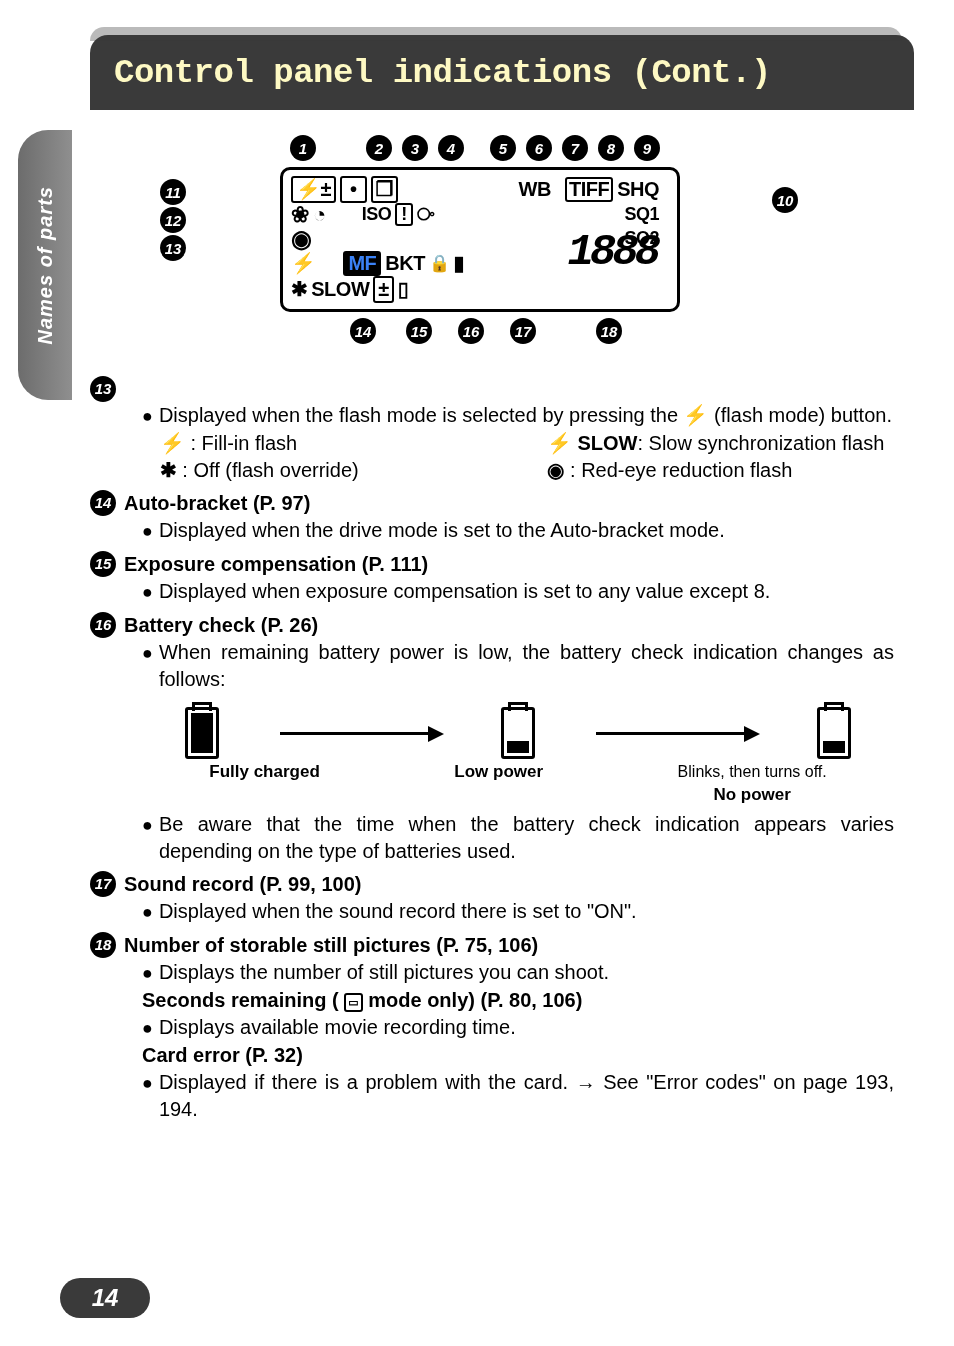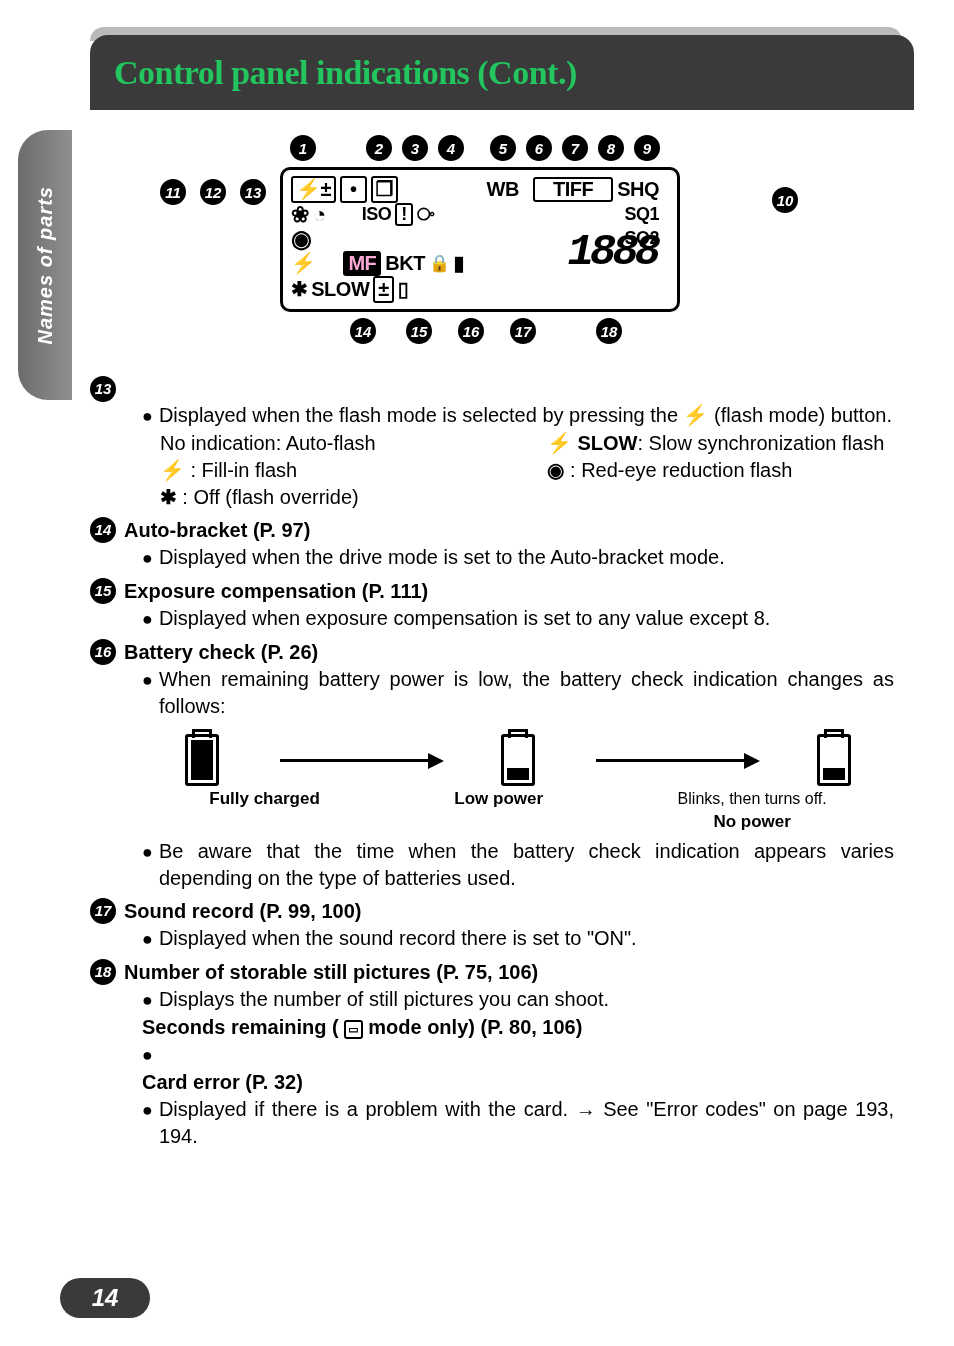--- a/index.html
+++ b/index.html
@@ -28,25 +28,25 @@
     position: absolute;
     top: -8px;
     left: 0;
     right: 12px;
     height: 14px;
     border-radius: 14px 14px 0 0;
     background: #3a3a3a;
     opacity: 0.35;
   }
   .header-title {
-    color: #22c55e;
+    color: #fef9c3;
     font-size: 34px;
     font-weight: 900;
     letter-spacing: -0.5px;
-    font-family: Liberation Serif, serif;
+    font-family: Liberation Mono, monospace;
   }
   .side-tab {
     position: absolute;
     top: 130px;
     left: 18px;
     width: 54px;
     height: 270px;
     background: linear-gradient(90deg, #6c6c6c 0%, #8f8f8f 100%);
     border-radius: 30px 0 0 30px;
     display: flex;
@@ -131,21 +131,22 @@
     font-weight: 700;
     font-size: 44px;
     font-style: italic;
     letter-spacing: -4px;
   }
   .side-left {
     position: absolute;
     left: -50px;
     top: 12px;
     display: flex;
-    gap: 14px;
+    flex-direction: column;
+    gap: 2px;
   }
   .side-right10 {
     position: absolute;
     right: -48px;
     top: 20px;
   }
   .content {
     position: absolute;
     top: 370px;
     left: 90px;
@@ -300,42 +301,42 @@
     </div>
 
     <div class="lcd-panel">
       <div class="lcd-row">
         <span class="lcd-inner-box">⚡±</span>
         <span class="lcd-inner-box">&nbsp;•&nbsp;</span>
         <span class="lcd-inner-box">❐</span>
         <span style="flex:1"></span>
         <span>WB</span>
         <span style="width:6px"></span>
-        <span class="lcd-inner-box" style="border-width:2px; padding:0 18px;text-align:right;">TIFF</span>
+        <span class="lcd-inner-box" style="border-width:2px; padding:0 2px;text-align:right;">TIFF</span>
         <span>SHQ</span>
       </div>
       <div class="lcd-row small">
         <span style="font-size:22px;">❀</span>
         <span style="font-size:22px;">◔</span>
         <span style="width:28px"></span>
         <span>ISO</span>
         <span class="lcd-inner-box" style="padding:0 4px;">!</span>
         <span>⧂</span>
         <span style="flex:1"></span>
         <span>SQ1</span>
       </div>
       <div class="lcd-row small">
         <span style="font-size:24px;">◉</span>
         <span style="flex:1"></span>
         <span>SQ2</span>
       </div>
       <div class="lcd-row" style="position:relative;">
         <span>⚡</span>
         <span style="width:20px"></span>
-        <span class="lcd-inner-box" style="background:#000;color:#f9a8d4;padding:0 3px;">MF</span>
+        <span class="lcd-inner-box" style="background:#000;color:#3b82f6;padding:0 3px;">MF</span>
         <span>BKT</span>
         <span style="font-size:17px;">🔒</span>
         <span>▮</span>
         <div style="position:absolute; right:2px; top:-22px;" class="seg7">1888</div>
       </div>
       <div class="lcd-row">
         <span>✱</span>
         <span>SLOW</span>
         <span class="lcd-inner-box">±</span>
         <span>▯</span>
@@ -369,21 +370,20 @@
     <div class="bullet-line">
       <span class="dot">●</span>
       <span>
         <span>Displayed when the flash mode is selected by pressing the </span>
         <span class="inline-icon">⚡</span>
         <span> (flash mode) button.</span>
       </span>
     </div>
     <div class="two-col" style="padding-left:18px;">
       <div>
-        <div>No indication: Auto-flash</div>
         <div>
           <span class="inline-icon">⚡</span>
           <span> : Fill-in flash</span>
         </div>
         <div>
           <span class="inline-icon">✱</span>
           <span> : Off (flash override)</span>
         </div>
       </div>
       <div>
@@ -471,20 +471,21 @@
       <span class="dot">●</span>
       <span>Displays the number of still pictures you can shoot.</span>
     </div>
     <div style="font-weight:bold;">
       <span>Seconds remaining (</span>
       <span class="movie-icon">▭</span>
       <span> mode only) (P. 80, 106)</span>
     </div>
     <div class="bullet-line">
       <span class="dot">●</span>
+      <span>Displays available movie recording time.</span>
     </div>
     <div style="font-weight:bold;">Card error (P. 32)</div>
     <div class="bullet-line">
       <span class="dot">●</span>
       <span>
         <span>Displayed if there is a problem with the card. </span>
         <span class="arrow-inline">→</span>
         <span> See "Error codes" on page 193, 194.</span>
       </span>
     </div>

